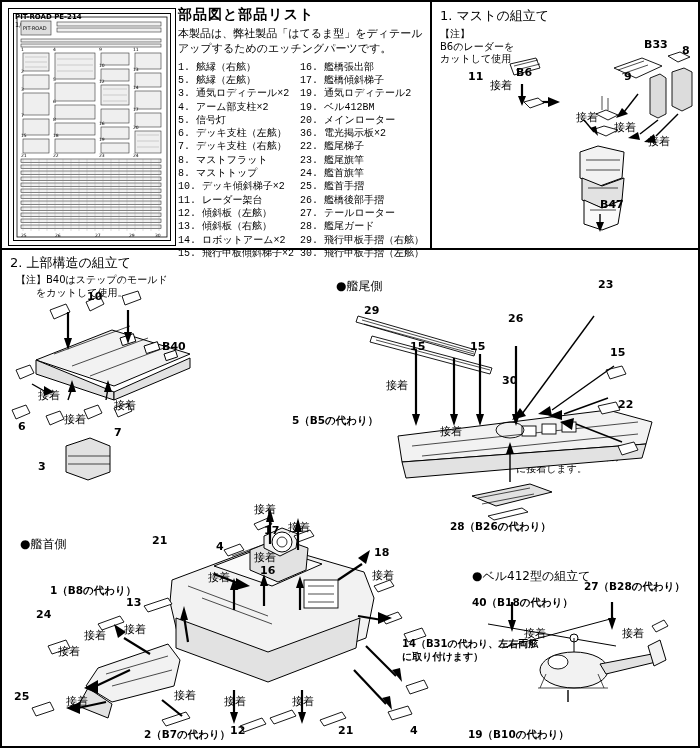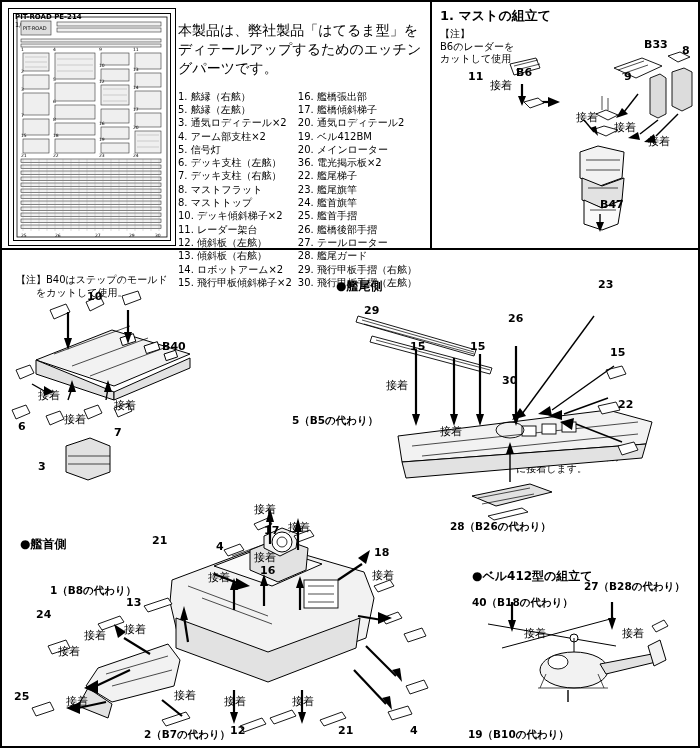--- a/index.html
+++ b/index.html
@@ -8,29 +8,29 @@
     background:#fff;
     font-family:"DejaVu Sans","Liberation Sans",sans-serif;
     color:#000;
     overflow:hidden;
   }
   #sheet{position:relative;width:700px;height:748px;box-sizing:border-box;border:2px solid #000;background:#fff;}
 
   .panel{position:absolute;box-sizing:border-box;}
 
   .title{font-weight:bold;font-size:14px;letter-spacing:1px;}
-  .htitle{font-weight:bold;font-size:13px;}
+  .htitle{font-weight:normal;font-size:13px;}
   .lbl{position:absolute;font-size:11px;font-weight:bold;white-space:nowrap;}
   .glue{position:absolute;font-size:11px;white-space:nowrap;}
   .note{position:absolute;font-size:10px;line-height:1.25;white-space:pre-line;}
 
   
   #partlist{position:absolute;left:176px;top:4px;width:250px;height:240px;}
-  #partlist .intro{font-size:14px;line-height:1.35;margin-top:15px;}
-  #partlist .cols{display:flex;margin-top:12px;gap:6px;}
+  #partlist .intro{font-size:11px;line-height:1.35;margin-top:3px;}
+  #partlist .cols{display:flex;margin-top:4px;gap:6px;font-family:Liberation Mono, monospace;}
   #partlist .col{font-size:10px;line-height:1.33;white-space:nowrap;}
 
   
   #fret{position:absolute;left:6px;top:6px;width:166px;height:236px;border:1.5px solid #000;background:#fff;}
   #fretinner{position:absolute;left:4px;top:4px;right:4px;bottom:4px;border:1px solid #000;}
   .fretlogo{position:absolute;left:6px;top:4px;font-size:6.5px;line-height:1.2;}
   .fretlogo b{font-size:7px;}
 
   
   svg{position:absolute;left:0;top:0;overflow:visible;}
@@ -170,20 +170,21 @@
           <text x="12" y="228">25</text>
             <text x="46" y="228">26</text>
             <text x="86" y="228">27</text>
             <text x="120" y="228">29</text>
             <text x="146" y="228">30</text>
         </g>
       </svg>
     </div>
 
     <div id="partlist">
+      <div class="title">部品図と部品リスト</div>
       <div class="intro">本製品は、弊社製品「はてるま型」をディテールアップするためのエッチングパーツです。</div>
       <div class="cols">
         <div class="col">
           <div>1. 舷縁（右舷）</div>
           <div>5. 舷縁（左舷）</div>
           <div>3. 通気ロディテール×2</div>
           <div>4. アーム部支柱×2</div>
           <div>5. 信号灯</div>
           <div>6. デッキ支柱（左舷）</div>
           <div>7. デッキ支柱（右舷）</div>
@@ -192,21 +193,21 @@
           <div>10. デッキ傾斜梯子×2</div>
           <div>11. レーダー架台</div>
           <div>12. 傾斜板（左舷）</div>
           <div>13. 傾斜板（右舷）</div>
           <div>14. ロボットアーム×2</div>
           <div>15. 飛行甲板傾斜梯子×2</div>
         </div>
         <div class="col">
           <div>16. 艦橋張出部</div>
           <div>17. 艦橋傾斜梯子</div>
-          <div>20. 通気ロディテール2</div>
+          <div>19. 通気ロディテール2</div>
           <div>19. ベル412BM</div>
           <div>20. メインローター</div>
           <div>36. 電光掲示板×2</div>
           <div>22. 艦尾梯子</div>
           <div>23. 艦尾旗竿</div>
           <div>24. 艦首旗竿</div>
           <div>25. 艦首手摺</div>
           <div>26. 艦橋後部手摺</div>
           <div>27. テールローター</div>
           <div>28. 艦尾ガード</div>
@@ -272,20 +273,21 @@
     <span class="lbl" style="left:192px;top:68px;">9</span>
     <span class="lbl" style="left:168px;top:196px;">B47</span>
 
     <span class="glue" style="left:58px;top:76px;">接着</span>
     <span class="glue" style="left:144px;top:108px;">接着</span>
     <span class="glue" style="left:182px;top:118px;">接着</span>
     <span class="glue" style="left:216px;top:132px;">接着</span>
   </div>
 
   <div class="panel" style="left:0;top:248px;width:700px;height:500px;">
+    <div class="htitle" style="position:absolute;left:8px;top:4px;">2. 上部構造の組立て</div>
     <div class="note" style="left:14px;top:24px;">【注】B40はステップのモールド
 　　をカットして使用。</div>
 
     <div class="htitle" style="position:absolute;left:334px;top:28px;font-size:12px;">●艦尾側</div>
     <div class="htitle" style="position:absolute;left:18px;top:286px;font-size:12px;">●艦首側</div>
     <div class="htitle" style="position:absolute;left:470px;top:318px;font-size:12px;">●ベル412型の組立て</div>
     <div class="note" style="left:514px;top:188px;">【注】
 22は飛行甲板を接着前
 に接着します。</div>
 
@@ -489,20 +491,22 @@
     <span class="lbl" style="left:372px;top:296px;">18</span>
     <span class="lbl" style="left:150px;top:284px;">21</span>
     <span class="lbl" style="left:124px;top:346px;">13</span>
     <span class="lbl" style="left:34px;top:358px;">24</span>
     <span class="lbl" style="left:12px;top:440px;">25</span>
     <span class="lbl" style="left:48px;top:334px;font-size:10.5px;">1（B8の代わり）</span>
     <span class="lbl" style="left:142px;top:478px;font-size:10.5px;">2（B7の代わり）</span>
     <span class="lbl" style="left:228px;top:474px;">12</span>
     <span class="lbl" style="left:336px;top:474px;">21</span>
     <span class="lbl" style="left:408px;top:474px;">4</span>
+    <span class="note" style="left:400px;top:388px;font-size:10px;font-weight:bold;">14（B31の代わり、左右両舷
+に取り付けます）</span>
 
     <span class="glue" style="left:252px;top:252px;">接着</span>
     <span class="glue" style="left:286px;top:270px;">接着</span>
     <span class="glue" style="left:252px;top:300px;">接着</span>
     <span class="glue" style="left:206px;top:320px;">接着</span>
     <span class="glue" style="left:122px;top:372px;">接着</span>
     <span class="glue" style="left:370px;top:318px;">接着</span>
     <span class="glue" style="left:56px;top:394px;">接着</span>
     <span class="glue" style="left:82px;top:378px;">接着</span>
     <span class="glue" style="left:64px;top:444px;">接着</span>

